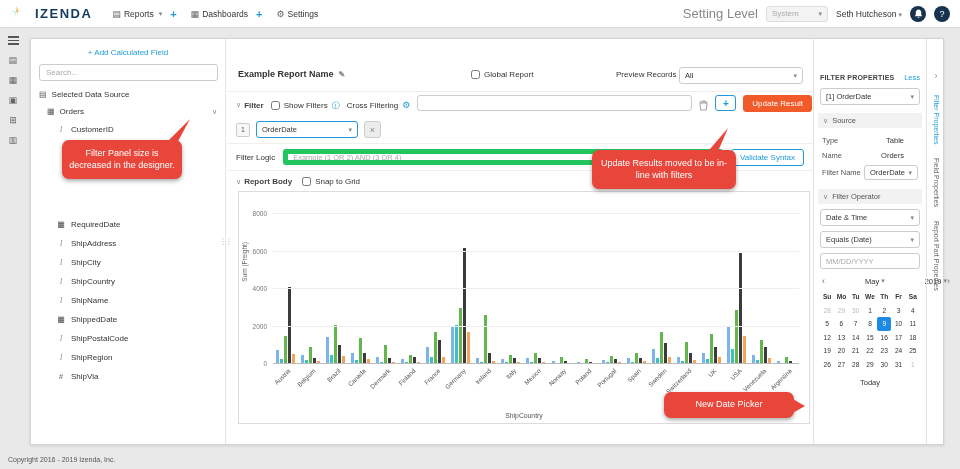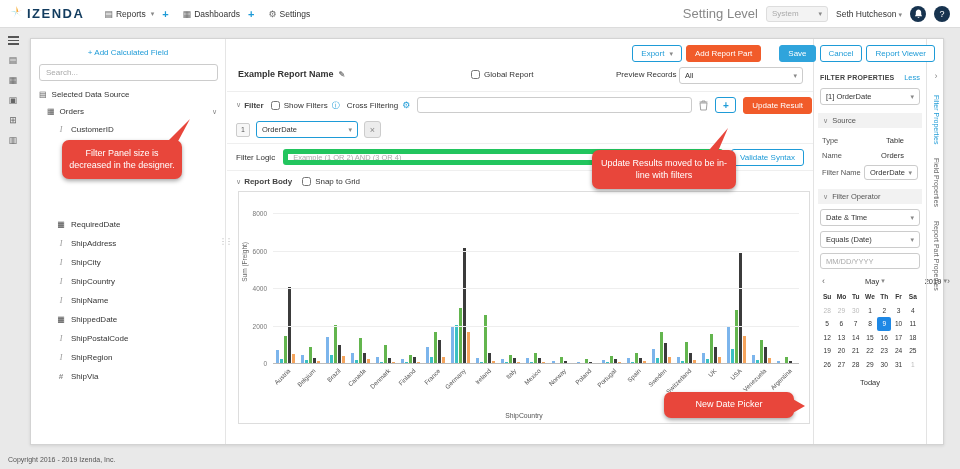--- a/index.html
+++ b/index.html
@@ -1,21 +1,21 @@
 <!DOCTYPE html>
 <html><head>
 <meta charset="utf-8">
 <style>
 *{box-sizing:border-box;margin:0;padding:0;}
 html,body{width:960px;height:469px;}
 body{font-family:"Liberation Sans",sans-serif;background:#e9e9e9;position:relative;overflow:hidden;color:#333;}
 
 
 .navbar{position:absolute;top:0;left:0;right:0;height:28px;background:#fff;border-bottom:1px solid #dcdcdc;display:flex;align-items:center;padding:0 10px;z-index:10;}
-.brand{display:flex;align-items:flex-start;gap:4px;margin-right:20px;}
+.brand{display:flex;align-items:flex-start;gap:12px;margin-right:20px;}
 .brand-text{font-size:13px;font-weight:bold;color:#123c5f;letter-spacing:1.5px;}
 .nav-item{display:flex;align-items:center;gap:3px;font-size:8.5px;color:#333;cursor:pointer;}
 .nav-item .glyph{color:#666;font-size:9px;}
 .nav-plus{color:#1e9bd7;font-weight:bold;font-size:11px;margin:0 14px 0 8px;cursor:pointer;}
 .caret{color:#888;font-size:7px;margin-left:2px;}
 .nav-right{margin-left:auto;display:flex;align-items:center;gap:8px;}
 .setting-level-label{font-size:13px;color:#888;}
 .sys-select{display:inline-flex;align-items:center;justify-content:space-between;background:#f3f3f3;border:1px solid #ddd;border-radius:3px;color:#aaa;font-size:8px;height:16px;width:62px;padding:0 5px;}
 .user-menu{font-size:8.5px;color:#333;display:flex;align-items:flex-end;cursor:pointer;}
 .circle-btn{width:16px;height:16px;border-radius:50%;background:#17334f;color:#fff;display:flex;align-items:center;justify-content:center;font-size:9px;cursor:pointer;}
@@ -57,21 +57,21 @@
 .report-title{position:absolute;left:207px;top:30px;font-size:9px;font-weight:bold;color:#333;display:flex;align-items:center;gap:5px;}
 .pencil{color:#888;font-size:8px;cursor:pointer;}
 .global-report{position:absolute;left:440px;top:31px;display:flex;align-items:center;gap:4px;font-size:8px;color:#333;}
 .preview-records{position:absolute;left:585px;top:31px;font-size:8px;color:#333;}
 .preview-select{position:absolute;left:648px;top:28px;width:124px;}
 .fselect{display:flex;align-items:center;justify-content:space-between;border:1px solid #ccc;border-radius:3px;height:17px;padding:0 5px;font-size:7.5px;background:#fff;color:#333;cursor:pointer;}
 .center-divider{position:absolute;left:196px;top:52px;width:586px;border-top:1px solid #eee;}
 input[type=checkbox]{width:9px;height:9px;margin:0;cursor:pointer;}
 
 
-.filter-bar{position:absolute;left:205px;top:56px;width:576px;height:20px;display:flex;align-items:center;gap:7px;}
+.filter-bar{position:absolute;left:205px;top:56px;width:576px;height:20px;display:flex;gap:7px;}
 .sec-label{font-size:8px;font-weight:bold;color:#444;display:flex;align-items:center;gap:3px;}
 .sec-label .chev{color:#888;font-size:7px;font-weight:normal;}
 .cb-label{display:flex;align-items:center;gap:4px;font-size:8px;color:#333;}
 .info-i{color:#1e9bd7;font-size:8px;}
 .gear-blue{color:#1e9bd7;font-size:9px;}
 .filter-input{flex:1;height:16px;border:1px solid #ccc;border-radius:3px;font-size:8px;padding:0 5px;outline:none;}
 .trash-btn{background:none;border:none;cursor:pointer;display:flex;align-items:center;}
 .btn-plus{width:21px;height:16px;border:1px solid #1e9bd7;background:#fff;color:#1e9bd7;border-radius:3px;display:flex;align-items:center;justify-content:center;font-weight:bold;font-size:10px;cursor:pointer;}
 .update-btn{height:17px;font-size:8px;}
 .filter-row1{position:absolute;left:205px;top:82px;display:flex;align-items:center;gap:6px;}
@@ -257,38 +257,20 @@
           <span>ShipRegion</span>
         </div>
         <div class="field-row">
           <span class="ficon t-number">#</span>
           <span>ShipVia</span>
         </div>
       </div>
   </div>
   <div class="splitter">⋮⋮</div>
 
-  <div class="toolbar">
-    <button class="btn btn-outline">
-      <span>Export</span>
-      <span class="caret">▾</span>
-    </button>
-    <button class="btn btn-orange gap-r">
-      <span>Add Report Part</span>
-    </button>
-    <button class="btn btn-blue">
-      <span>Save</span>
-    </button>
-    <button class="btn btn-outline">
-      <span>Cancel</span>
-    </button>
-    <button class="btn btn-outline">
-      <span>Report Viewer</span>
-    </button>
-  </div>
 
   <div class="report-title">
     <span>Example Report Name</span>
     <span class="pencil">✎</span>
   </div>
   <label class="global-report">
     <input type="checkbox" style="">
     <span>Global Report</span>
   </label>
   <span class="preview-records">Preview Records</span>

